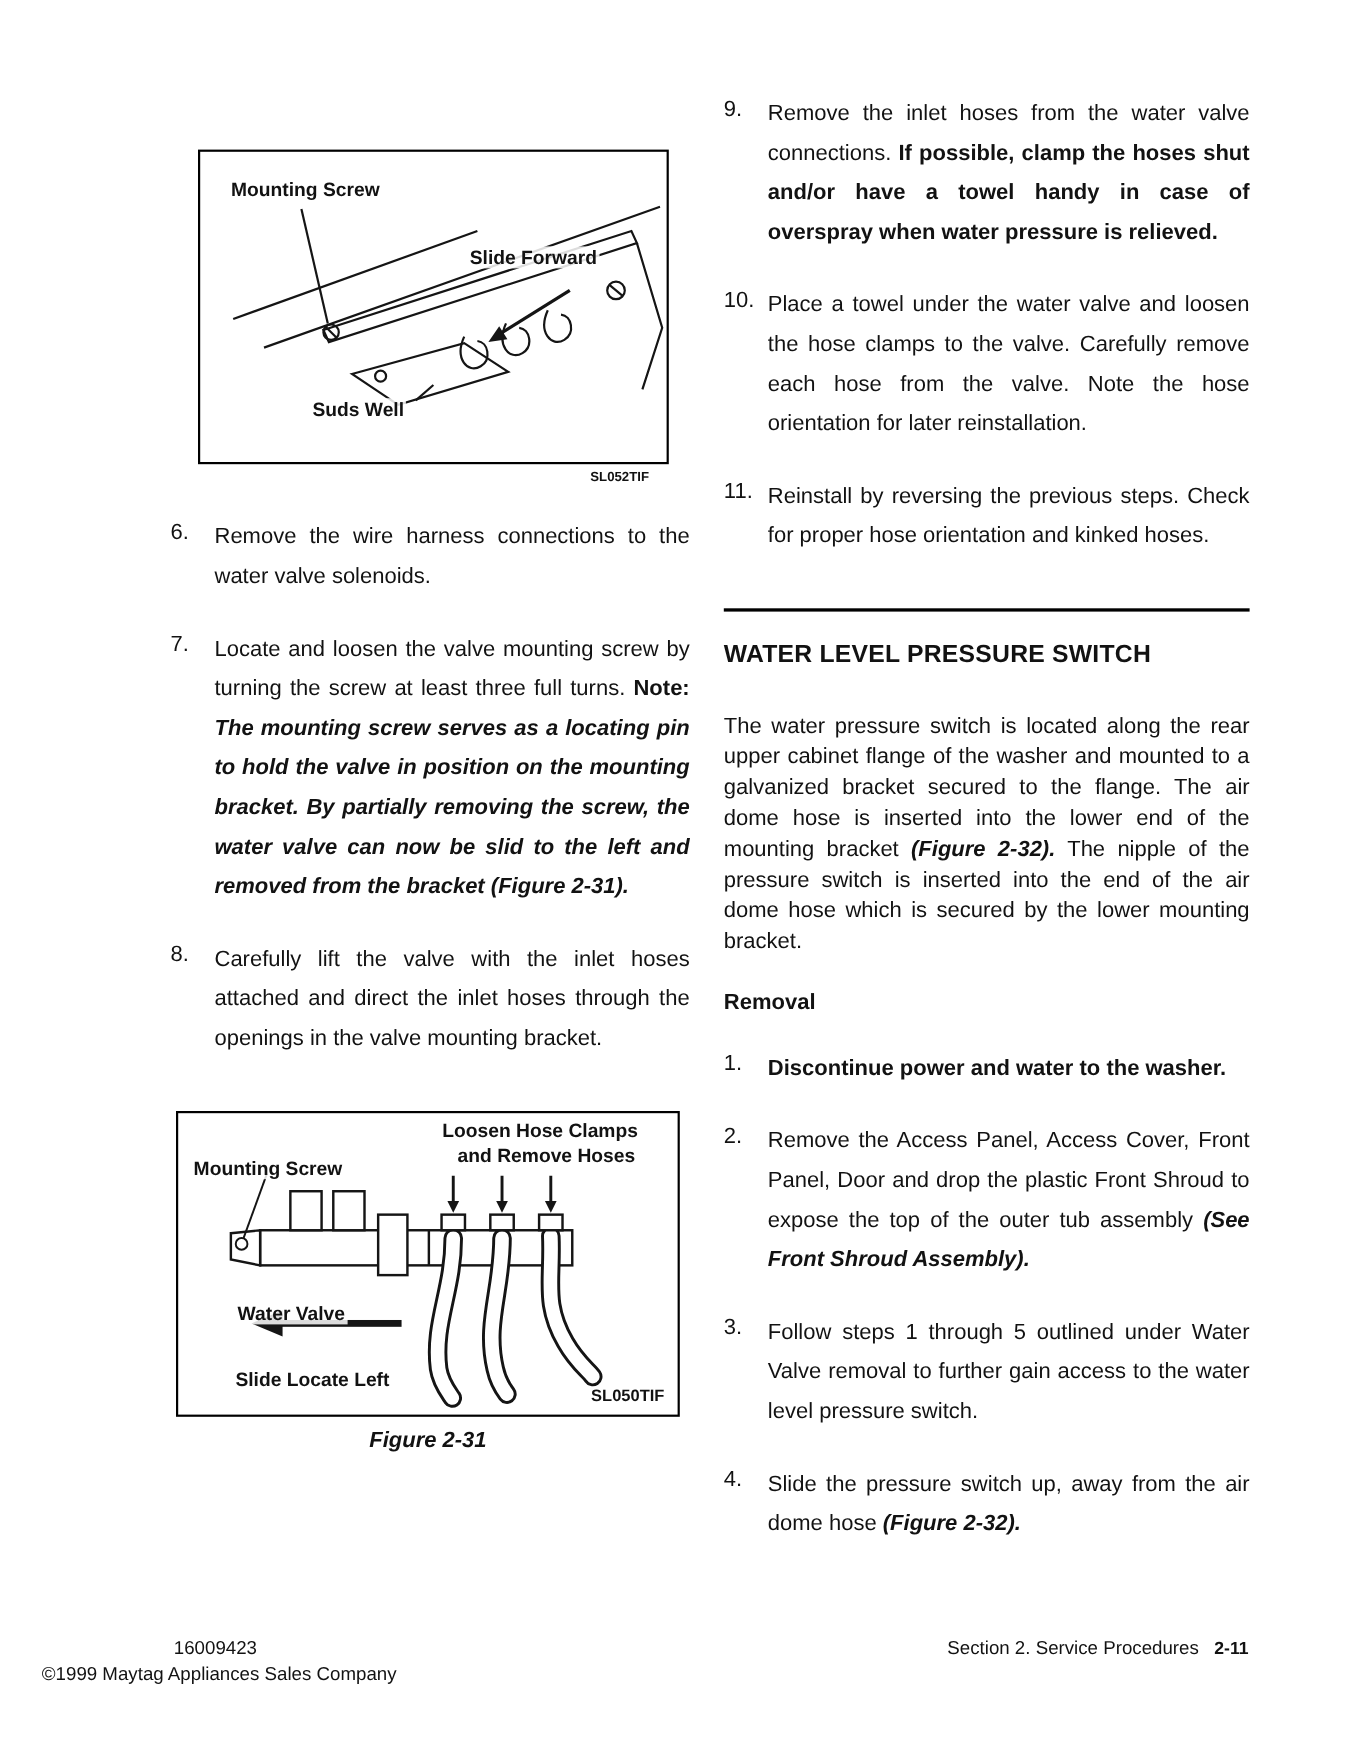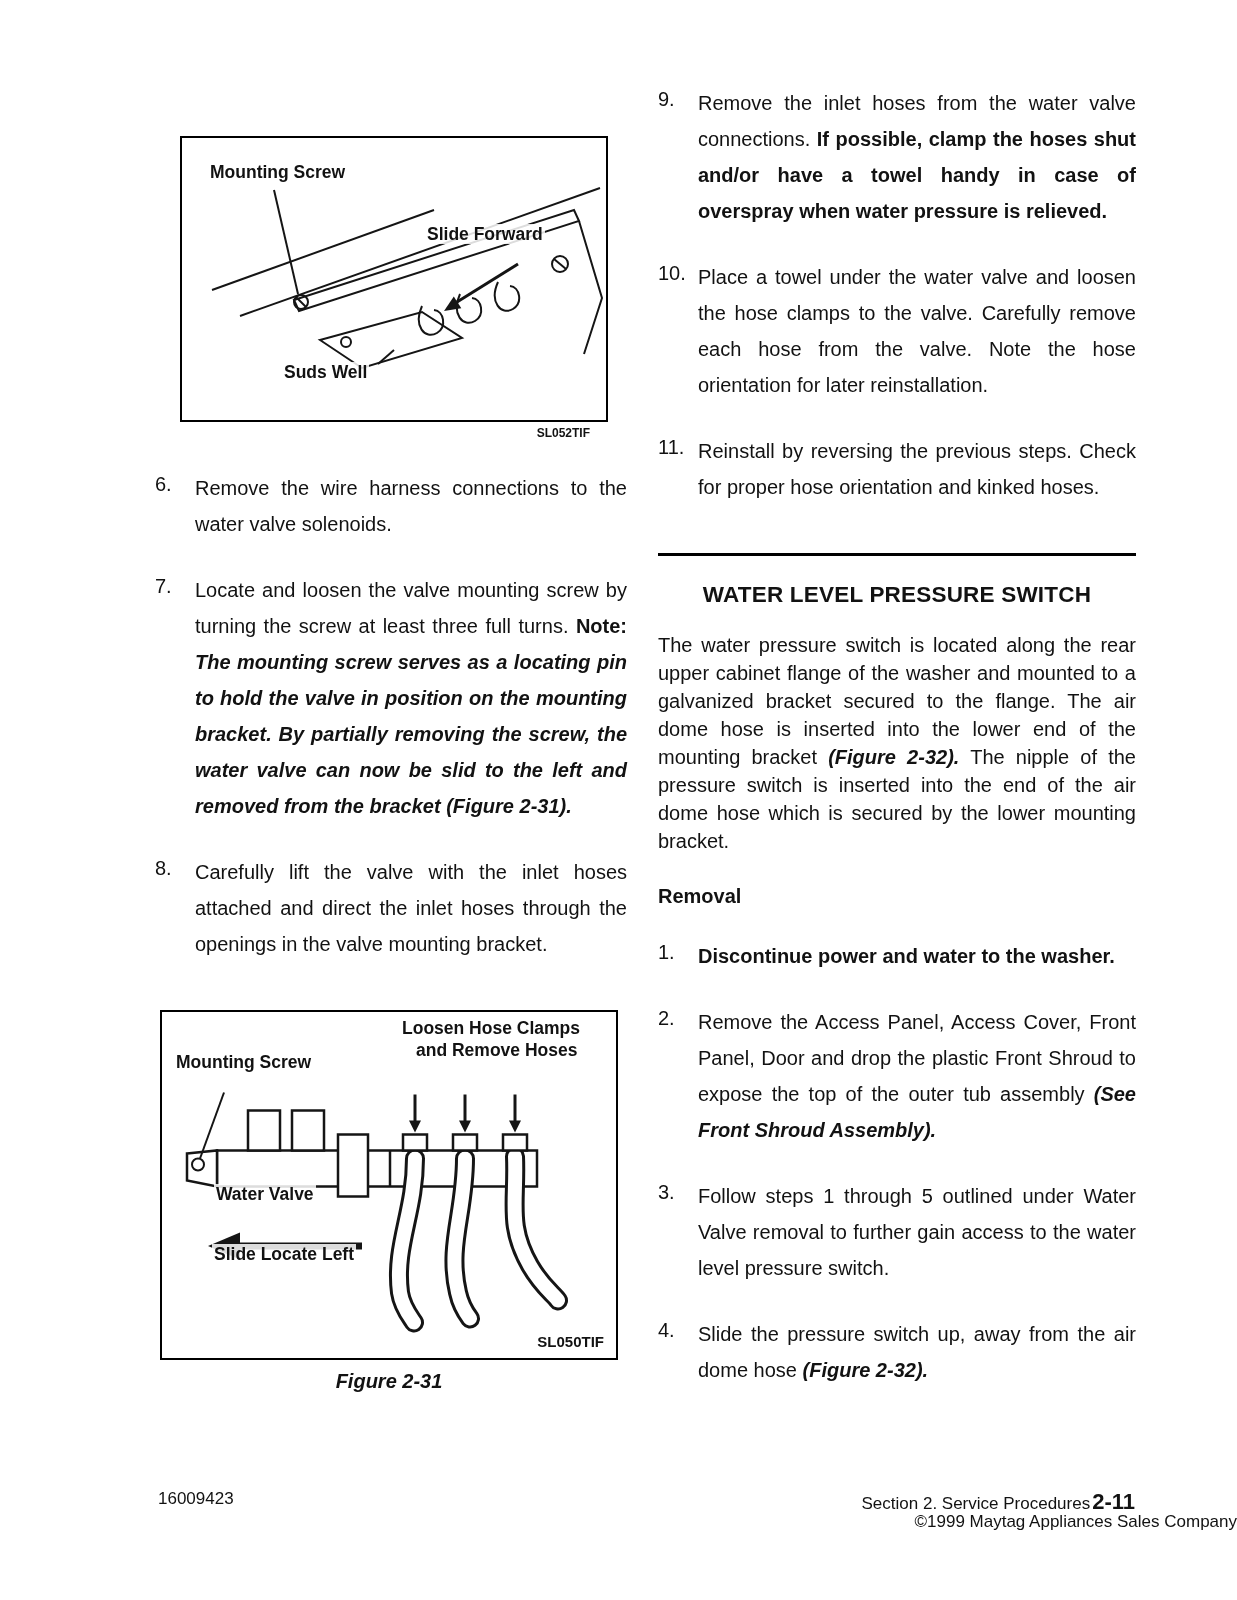--- a/index.html
+++ b/index.html
@@ -17,35 +17,35 @@
   .li .num { flex:0 0 40px; font-size:20px; line-height:28px; }
   .li .txt { flex:1; font-size:20px; line-height:36px; text-align:justify; }
   .b  { font-weight:bold; }
   .bi { font-weight:bold; font-style:italic; }
 
   .fig-wrap { position:relative; }
   .fig-wrap.f30 { width:428px; margin-left:25px; margin-bottom:48px; }
   .fig-wrap.f31 { width:458px; margin-left:5px; margin-top:10px; }
   .figure-box { border:2.5px solid #000; position:relative; background:#fff;margin-top:48px; }
   .f30 .figure-box { height:286px; }
-  .f31 .figure-box { height:350px; }
+  .f31 .figure-box { height:278px; }
   .fig-label { position:absolute; font-weight:bold; font-size:17.5px; line-height:20px; background:rgba(255,255,255,.85); padding:0 2px; white-space:nowrap; }
   .fig-code-30 { position:absolute; right:18px; top:290px; font-weight:bold; font-size:12px; }
   .fig-code-31 { position:absolute; right:10px; bottom:8px; font-weight:bold; font-size:15px; background:#fff; padding:0 2px; }
   .fig-caption { text-align:center; font-weight:bold; font-style:italic; font-size:20px; margin-top:10px; }
 
   .section-rule { border:none; border-top:3.5px solid #000; margin:48px 0 26px 0; }
-  .sec-heading { font-size:22.5px; font-weight:bold; letter-spacing:.2px; margin-bottom:23px;text-align:center; }
+  .sec-heading { font-size:22.5px; font-weight:bold; letter-spacing:.2px; margin-bottom:38px; }
   .para { font-size:20px; line-height:28px; text-align:justify; margin-bottom:30px; }
   .sub-heading { font-size:20px; font-weight:bold; margin-bottom:30px; }
 
   .footer-left   { position:absolute; left:158px;  top:1489px; font-size:17px; }
-  .footer-center { position:absolute; left:0; right:0; top:1512px; text-align:right; font-size:17px;margin-left:38px; }
+  .footer-center { position:absolute; left:0; right:0; top:1512px; text-align:left; font-size:17px;margin-left:38px; }
   .footer-right  { position:absolute; right:102px; top:1489px; font-size:17px; }
-  .footer-right .pg { font-weight:bold; font-size:22px; margin-left:2px; }
+  .footer-right .pg { font-weight:bold; font-size:16px; margin-left:14px; }
   svg { display:block; width:100%; height:100%; }
 </style>
 </head>
 <body>
 
 <div class="col col-left">
 
   <div class="fig-wrap f30">
     <div class="figure-box">
       <svg viewBox="0 0 424 282">

